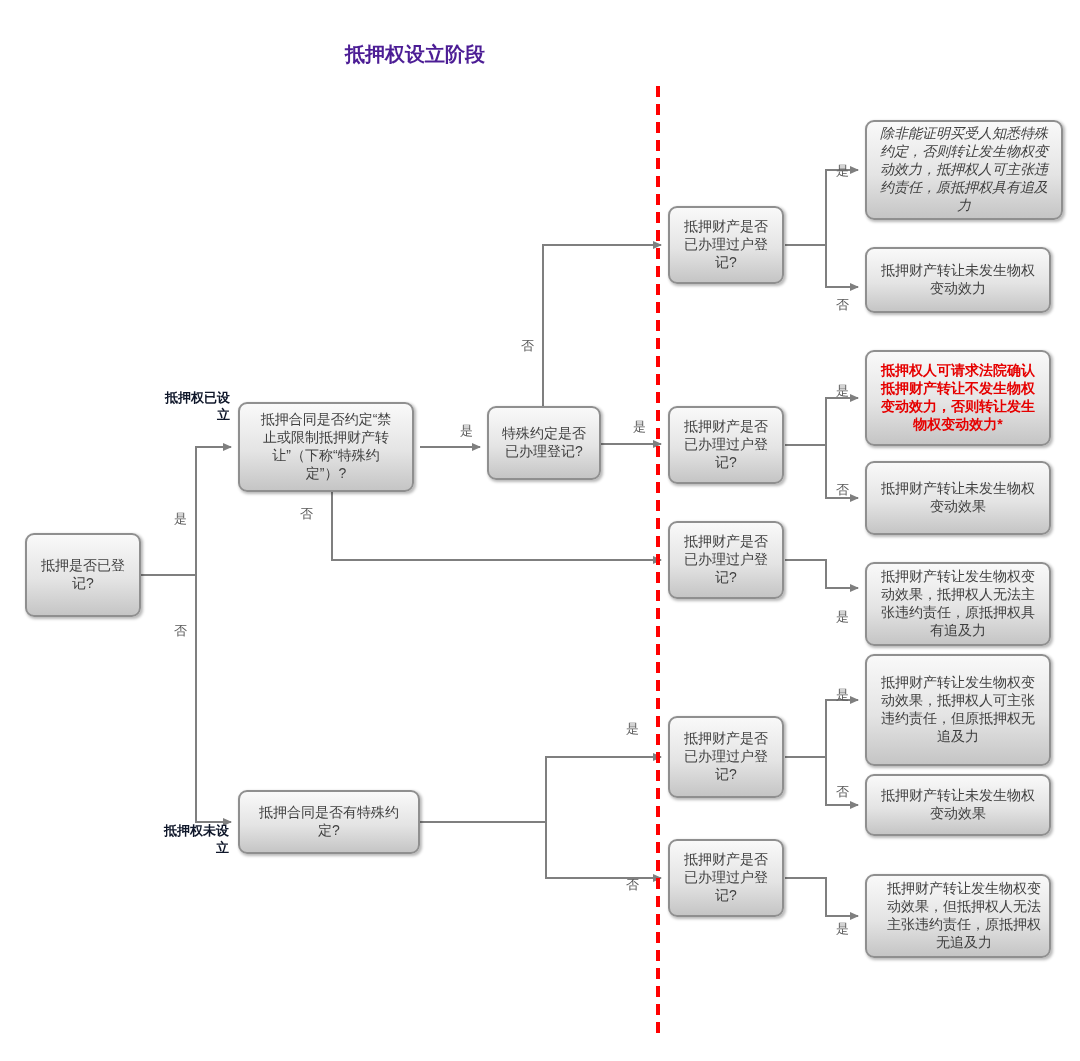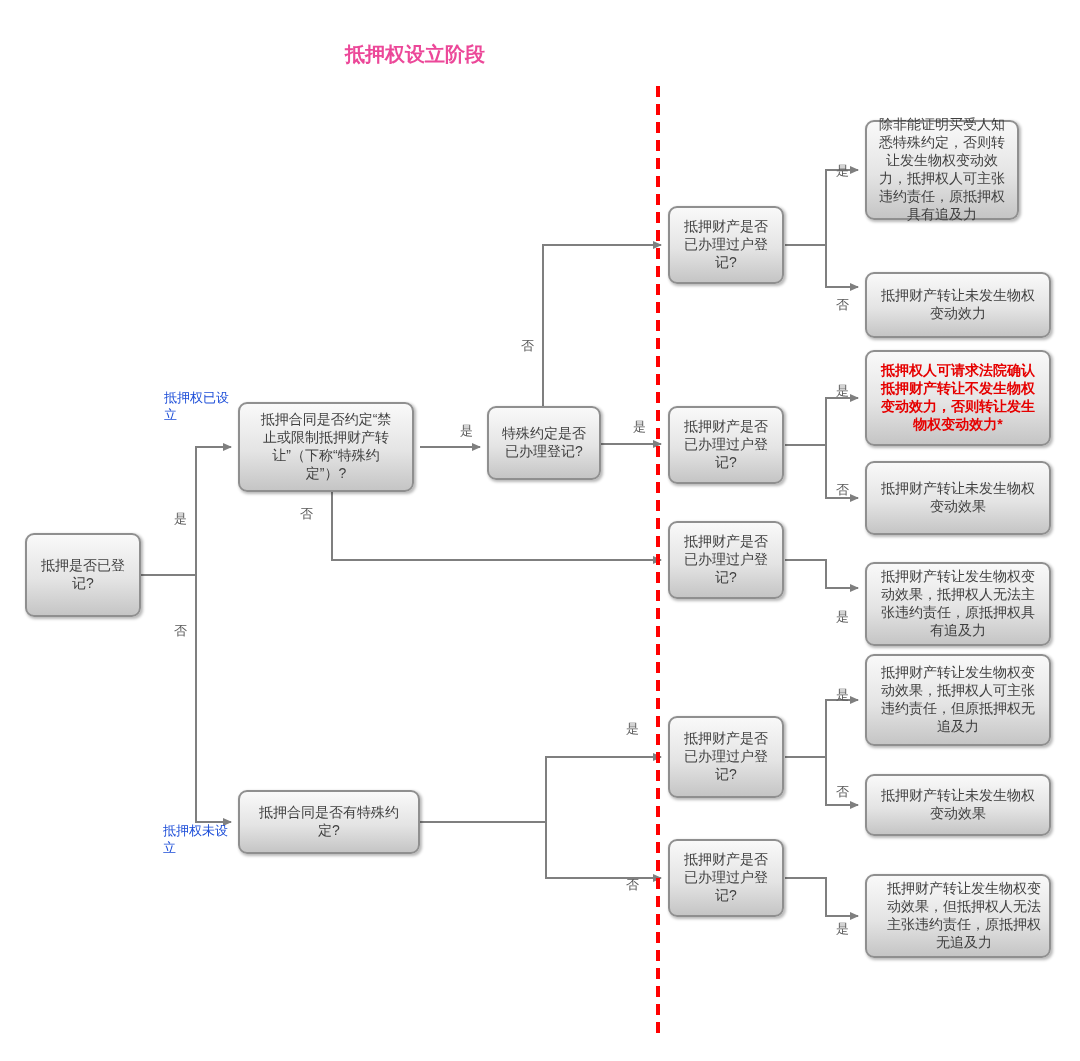--- a/index.html
+++ b/index.html
@@ -13,23 +13,23 @@
     position:absolute; display:flex; align-items:center; justify-content:center;
     text-align:center;
     background:linear-gradient(180deg,#f9f9f9 0%,#e4e4e4 55%,#c5c5c5 100%);
     border:2px solid #8f8f8f; border-radius:9px;
     color:#3f3f3f; font-size:14px; line-height:1.28;
     padding:4px 10px;
     box-shadow:1.5px 1.5px 3px rgba(0,0,0,0.28);
   }
   .result { padding:4px 8px; }
   .result.red { color:#e60000; font-weight:bold; }
-  .hdr { position:absolute; color:#ec4899; font-weight:bold; font-size:20px; line-height:1.25; text-align:center; }
+  .hdr { position:absolute; color:#4c1d95; font-weight:bold; font-size:20px; line-height:1.25; text-align:center; }
   .edge-label { position:absolute; color:#595959; font-size:13px; }
-  .branch-label { position:absolute; color:#1d4ed8; font-size:13px; font-weight:normal; text-align:left; line-height:1.3; }
+  .branch-label { position:absolute; color:#0f172a; font-size:13px; font-weight:bold; text-align:right; line-height:1.3; }
 </style>
 </head>
 <body>
 
 <div class="canvas">
 
   <svg class="connectors" width="1080" height="1061" viewBox="0 0 1080 1061">
     <defs>
       <marker id="arrow" markerWidth="10" markerHeight="8" refX="8" refY="4" orient="auto" markerUnits="userSpaceOnUse">
         <path d="M0,0 L9,4 L0,8 Z" fill="#7f7f7f"></path>
@@ -62,26 +62,26 @@
   <div class="node" style="left:25px;top:533px;width:116px;height:84px;">抵押是否已登记?</div>
   <div class="node" style="left:238px;top:402px;width:176px;height:90px;padding:4px 15px;">抵押合同是否约定“禁止或限制抵押财产转让”（下称“特殊约定”）?</div>
   <div class="node" style="left:487px;top:406px;width:114px;height:74px;">特殊约定是否已办理登记?</div>
   <div class="node" style="left:668px;top:206px;width:116px;height:78px;">抵押财产是否已办理过户登记?</div>
   <div class="node" style="left:668px;top:406px;width:116px;height:78px;">抵押财产是否已办理过户登记?</div>
   <div class="node" style="left:668px;top:521px;width:116px;height:78px;">抵押财产是否已办理过户登记?</div>
   <div class="node" style="left:668px;top:716px;width:116px;height:82px;">抵押财产是否已办理过户登记?</div>
   <div class="node" style="left:668px;top:839px;width:116px;height:78px;">抵押财产是否已办理过户登记?</div>
   <div class="node" style="left:238px;top:790px;width:182px;height:64px;padding:12px 15px;">抵押合同是否有特殊约定?</div>
 
-  <div class="result" style="left:865px;top:120px;width:154px;height:100px;">除非能证明买受人知悉特殊约定，否则转让发生物权变动效力，抵押权人可主张违约责任，原抵押权具有追及力</div>
-  <div class="result" style="left:865px;top:272px;width:186px;height:66px;">抵押财产转让未发生物权变动效力</div>
+  <div class="result" style="left:865px;top:120px;width:198px;height:100px;font-style:italic;">除非能证明买受人知悉特殊约定，否则转让发生物权变动效力，抵押权人可主张违约责任，原抵押权具有追及力</div>
+  <div class="result" style="left:865px;top:247px;width:186px;height:66px;">抵押财产转让未发生物权变动效力</div>
   <div class="result red" style="left:865px;top:350px;width:186px;height:96px;">抵押权人可请求法院确认抵押财产转让不发生物权变动效力，否则转让发生物权变动效力*</div>
   <div class="result" style="left:865px;top:461px;width:186px;height:74px;">抵押财产转让未发生物权变动效果</div>
   <div class="result" style="left:865px;top:562px;width:186px;height:84px;">抵押财产转让发生物权变动效果，抵押权人无法主张违约责任，原抵押权具有追及力</div>
-  <div class="result" style="left:865px;top:654px;width:186px;height:92px;">抵押财产转让发生物权变动效果，抵押权人可主张违约责任，但原抵押权无追及力</div>
+  <div class="result" style="left:865px;top:654px;width:186px;height:112px;">抵押财产转让发生物权变动效果，抵押权人可主张违约责任，但原抵押权无追及力</div>
   <div class="result" style="left:865px;top:774px;width:186px;height:62px;">抵押财产转让未发生物权变动效果</div>
   <div class="result" style="left:865px;top:874px;width:186px;height:84px;padding-left:20px;">抵押财产转让发生物权变动效果，但抵押权人无法主张违约责任，原抵押权无追及力</div>
 
   <span class="edge-label" style="left:174px;top:510px;">是</span>
   <span class="edge-label" style="left:174px;top:622px;">否</span>
   <span class="edge-label" style="left:460px;top:422px;">是</span>
   <span class="edge-label" style="left:300px;top:505px;">否</span>
   <span class="edge-label" style="left:521px;top:337px;">否</span>
   <span class="edge-label" style="left:633px;top:418px;">是</span>
   <span class="edge-label" style="left:836px;top:162px;">是</span>

